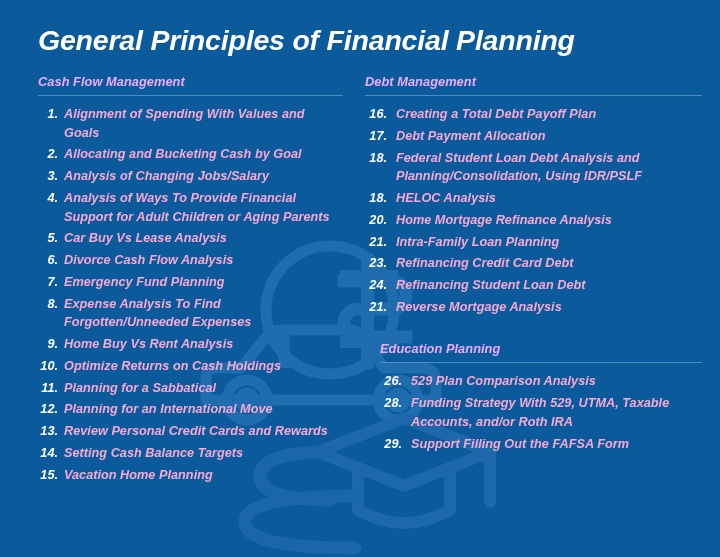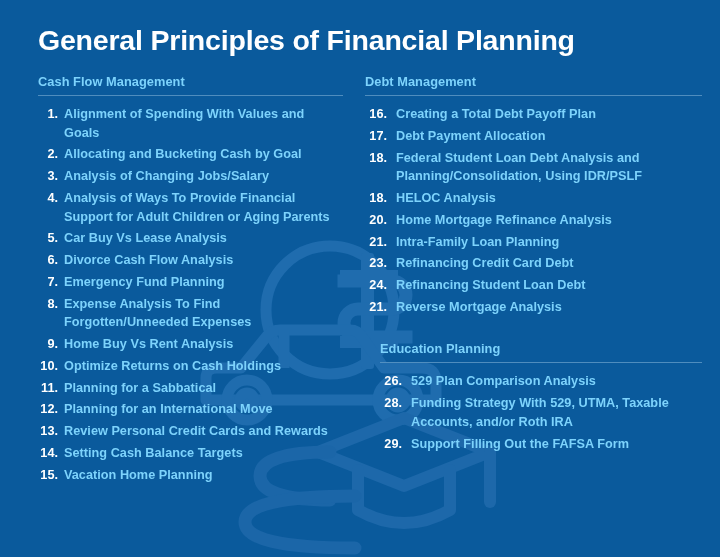--- a/index.html
+++ b/index.html
@@ -14,20 +14,21 @@
     font-family: "Liberation Sans", sans-serif;
     -webkit-font-smoothing: antialiased;
   }
 
   #poster {
     position: relative;
     width: 720px;
     height: 557px;
     background: #0a5a9c;
     overflow: hidden;
+    font-style: italic;
   }
 
   
   #watermark {
     position: absolute;
     left: 0;
     top: 0;
     width: 720px;
     height: 557px;
     pointer-events: none;
@@ -77,21 +78,21 @@
   }
 
   .section + .section {
     margin-top: 25px;
     margin-left: 15px;
   }
 
   .section-header {
     font-size: 12.8px;
     font-weight: bold;
-    color: #7dd3fc;
+    color: #f0abfc;
     letter-spacing: 0.05px;
     margin-bottom: 6px;
   }
 
   .section-rule {
     height: 1px;
     background: #5c97c4;
     opacity: 0.85;
     margin-bottom: 9px;
   }
@@ -117,21 +118,21 @@
     color: #ffffff;
     line-height: 18.6px;
   }
   .col-left .item-num { width: 20px; margin-right: 6px; }
   .col-right .item-num { width: 22px; margin-right: 9px; }
 
   .item-text {
     flex: 1 1 auto;
     font-size: 12.7px;
     font-weight: bold;
-    color: #7dd3fc;
+    color: #f9a8d4;
     line-height: 18.6px;
     letter-spacing: 0.02px;
   }
 </style>
 </head>
 <body>
 
 <div id="poster">
 
   <svg id="watermark" viewBox="0 0 720 557" aria-hidden="true">

